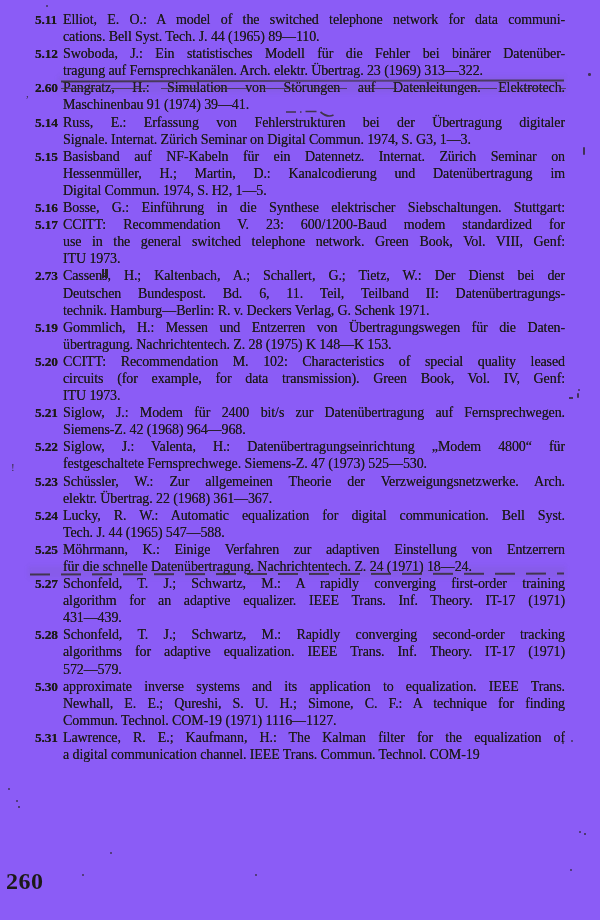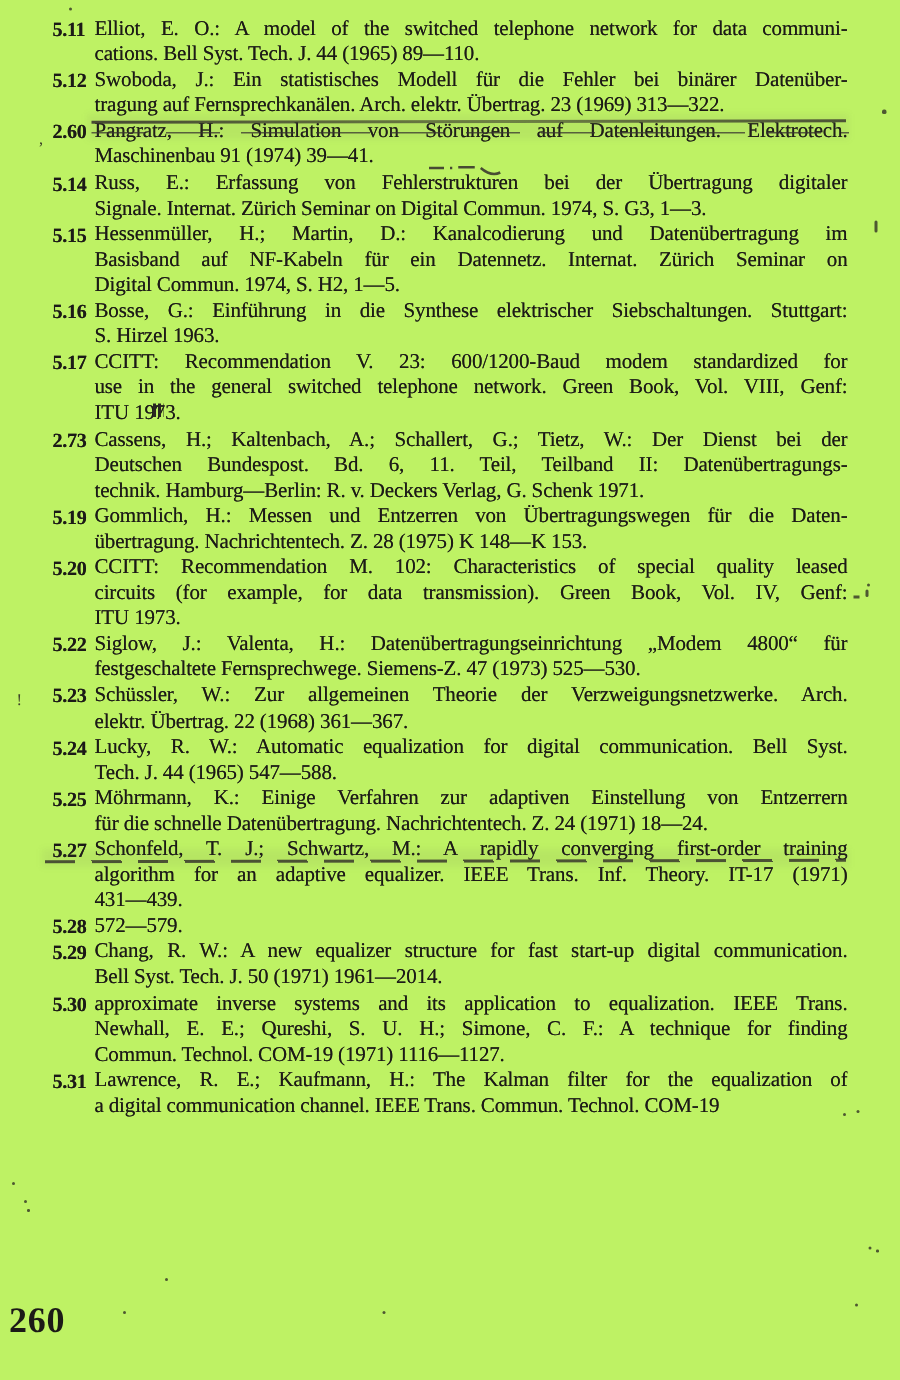--- a/index.html
+++ b/index.html
@@ -1,19 +1,19 @@
 <!DOCTYPE html>
 <html><head>
 <meta charset="utf-8">
 <style>
   html,body{margin:0;padding:0;background:#e8e8e6;}
   .page{
     position:relative;
     width:600px;height:920px;
-    background:#bef264;
+    background:#8b5cf6;
     font-family:"Liberation Serif", serif;
     color:#1c1a17;
     overflow:hidden;
   }
   .refs{
     position:absolute;left:35px;top:11px;width:530px;
     text-shadow:0 0 0.35px rgba(28,26,23,0.8);
   }
   .ref{display:flex;}
   .num{
@@ -67,30 +67,29 @@
       <div class="ref">
         <span class="num">5.14</span>
         <span class="body">
           <span class="line">Russ, E.: Erfassung von Fehlerstrukturen bei der Übertragung digitaler</span>
           <span class="line last">Signale. Internat. Zürich Seminar on Digital Commun. 1974, S. G3, 1—3.</span>
         </span>
       </div>
       <div class="ref">
         <span class="num">5.15</span>
         <span class="body">
+          <span class="line">Basisband auf NF-Kabeln für ein Datennetz. Internat. Zürich Seminar on</span>
           <span class="line">Hessenmüller, H.; Martin, D.: Kanalcodierung und Datenübertragung im</span>
-          <span class="line">Basisband auf NF-Kabeln für ein Datennetz. Internat. Zürich Seminar on</span>
           <span class="line last">Digital Commun. 1974, S. H2, 1—5.</span>
         </span>
       </div>
       <div class="ref">
         <span class="num">5.16</span>
         <span class="body">
           <span class="line">Bosse, G.: Einführung in die Synthese elektrischer Siebschaltungen. Stuttgart:</span>
-          <span class="line last">S. Hirzel 1963.</span>
         </span>
       </div>
       <div class="ref">
         <span class="num">5.17</span>
         <span class="body">
           <span class="line">CCITT: Recommendation V. 23: 600/1200-Baud modem standardized for</span>
           <span class="line">use in the general switched telephone network. Green Book, Vol. VIII, Genf:</span>
           <span class="line last">ITU 1973.</span>
         </span>
       </div>
@@ -111,20 +110,27 @@
       </div>
       <div class="ref">
         <span class="num">5.20</span>
         <span class="body">
           <span class="line">CCITT: Recommendation M. 102: Characteristics of special quality leased</span>
           <span class="line">circuits (for example, for data transmission). Green Book, Vol. IV, Genf:</span>
           <span class="line last">ITU 1973.</span>
         </span>
       </div>
       <div class="ref">
+        <span class="num">5.21</span>
+        <span class="body">
+          <span class="line">Siglow, J.: Modem für 2400 bit/s zur Datenübertragung auf Fernsprechwegen.</span>
+          <span class="line last">Siemens-Z. 42 (1968) 964—968.</span>
+        </span>
+      </div>
+      <div class="ref">
         <span class="num">5.22</span>
         <span class="body">
           <span class="line">Siglow, J.: Valenta, H.: Datenübertragungseinrichtung „Modem 4800“ für</span>
           <span class="line last">festgeschaltete Fernsprechwege. Siemens-Z. 47 (1973) 525—530.</span>
         </span>
       </div>
       <div class="ref">
         <span class="num">5.23</span>
         <span class="body">
           <span class="line">Schüssler, W.: Zur allgemeinen Theorie der Verzweigungsnetzwerke. Arch.</span>
@@ -149,28 +155,23 @@
         <span class="num">5.27</span>
         <span class="body">
           <span class="line">Schonfeld, T. J.; Schwartz, M.: A rapidly converging first-order training</span>
           <span class="line">algorithm for an adaptive equalizer. IEEE Trans. Inf. Theory. IT-17 (1971)</span>
           <span class="line last">431—439.</span>
         </span>
       </div>
       <div class="ref">
         <span class="num">5.28</span>
         <span class="body">
+          <span class="line">Schonfeld, T. J.; Schwartz, M.: Rapidly converging second-order tracking</span>
+          <span class="line">algorithms for adaptive equalization. IEEE Trans. Inf. Theory. IT-17 (1971)</span>
           <span class="line last">572—579.</span>
-        </span>
-      </div>
-      <div class="ref">
-        <span class="num">5.29</span>
-        <span class="body">
-          <span class="line">Chang, R. W.: A new equalizer structure for fast start-up digital communication.</span>
-          <span class="line last">Bell Syst. Tech. J. 50 (1971) 1961—2014.</span>
         </span>
       </div>
       <div class="ref">
         <span class="num">5.30</span>
         <span class="body">
           <span class="line">approximate inverse systems and its application to equalization. IEEE Trans.</span>
           <span class="line">Newhall, E. E.; Qureshi, S. U. H.; Simone, C. F.: A technique for finding</span>
           <span class="line last">Commun. Technol. COM-19 (1971) 1116—1127.</span>
         </span>
       </div>

